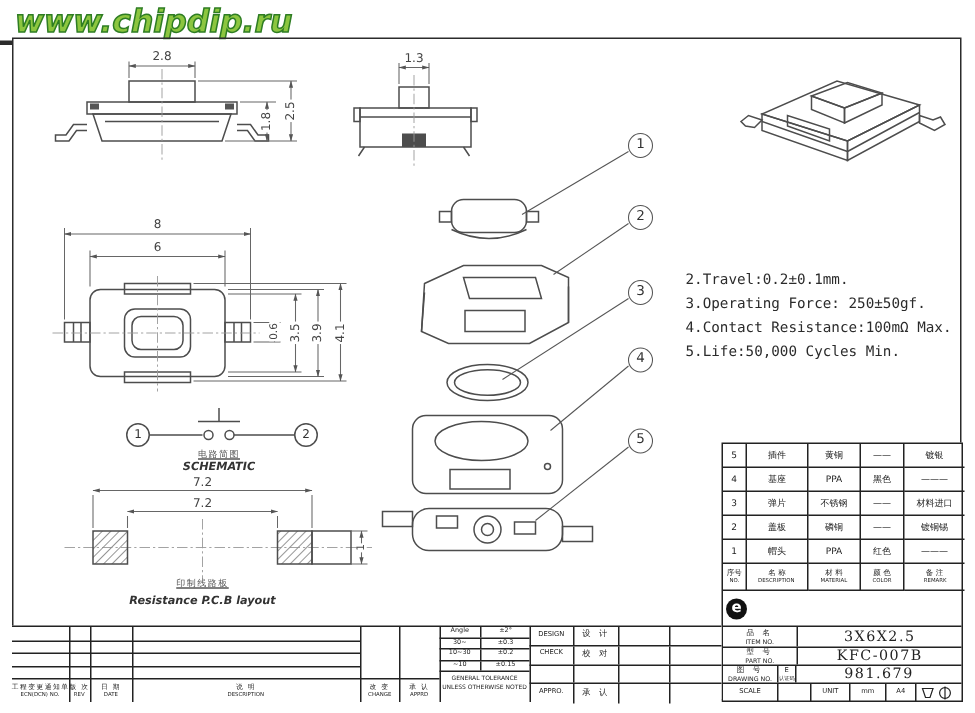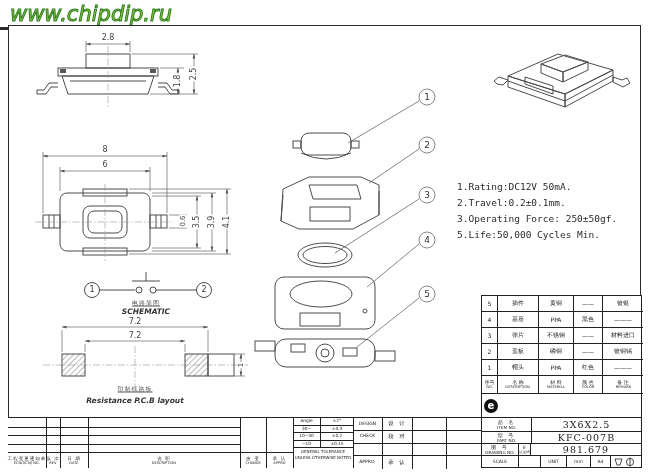--- a/index.html
+++ b/index.html
@@ -1,20 +1,20 @@
 <!DOCTYPE html>
 <html><head>
 <meta charset="utf-8">
 <style>
   html,body{margin:0;padding:0;background:#fff;}
   .sheet{position:relative;width:650px;height:475px;background:#fff;overflow:hidden;
          font-family:"DejaVu Sans",sans-serif;color:#222;}
   .frame{position:absolute;left:8px;top:25px;width:633px;height:442px;border:1px solid #2b2b2b;box-sizing:border-box;}
   .edge-mark{position:absolute;left:0;top:27px;width:8px;height:3px;background:#2b2b2b;}
-  .watermark{position:absolute;left:10px;top:2px;font-size:21px;font-weight:normal;font-style:italic;
+  .watermark{position:absolute;left:10px;top:2px;font-size:21px;font-weight:bold;font-style:italic;
              color:#8cc63f;-webkit-text-stroke:1px #2e7d23;letter-spacing:0px;}
   .view{position:absolute;}
   .view svg{position:absolute;left:0;top:0;}
   .dim{position:absolute;font-size:8px;color:#444;transform:translate(-50%,-50%);
        white-space:nowrap;background:#fff;padding:0 1px;line-height:1;}
   .dim.rot{transform:translate(-50%,-50%) rotate(-90deg);}
   .dim.sm{font-size:7px;}
   .pin{position:absolute;font-size:8px;color:#333;transform:translate(-50%,-50%);line-height:1;}
   .callout{position:absolute;font-size:9px;color:#333;transform:translate(-50%,-50%);line-height:1;}
   .draw-label-cn{position:absolute;font-size:6px;color:#555;transform:translate(-50%,-50%);
@@ -114,20 +114,39 @@
         <path d="M96,26 H162 M124,40 H148 M114,66 H162"></path>
         <line x1="142" y1="40" x2="142" y2="66" marker-start="url(#as)" marker-end="url(#ae)"></line>
         <line x1="158" y1="26" x2="158" y2="66" marker-start="url(#as)" marker-end="url(#ae)"></line>
       </g>
     </svg>
     <span class="dim" style="left:72px;top:10px">2.8</span>
     <span class="dim rot" style="left:142px;top:53px">1.8</span>
     <span class="dim rot" style="left:158px;top:46px">2.5</span>
   </div>
 
+  <div class="view" style="left:222px;top:28px;width:120px;height:100px">
+    <svg width="120" height="100">
+      <g stroke="#4d4d4d" fill="none" stroke-width="1">
+        <rect x="44" y="30" width="20" height="14"></rect>
+        <rect x="18" y="44" width="74" height="26"></rect>
+        <path d="M18,50 H92"></path>
+        <path d="M14,44 L18,44 L18,53 L14,53 Z"></path>
+        <path d="M92,44 L96,44 L96,53 L92,53 Z"></path>
+        <rect x="46" y="61" width="16" height="9" fill="#4d4d4d" stroke="none"></rect>
+        <path d="M21,70 l-4,6 M87,70 l4,6"></path>
+      </g>
+      <path d="M54,22 V84" stroke="#999" stroke-width="0.6" stroke-dasharray="7 2 1.5 2" fill="none"></path>
+      <g stroke="#666" stroke-width="0.7" fill="none">
+        <path d="M44,28 V14 M64,28 V14"></path>
+        <line x1="44" y1="17" x2="64" y2="17" marker-start="url(#as)" marker-end="url(#ae)"></line>
+      </g>
+    </svg>
+    <span class="dim" style="left:54px;top:11px">1.3</span>
+  </div>
 
   <div class="view" style="left:483px;top:24px;width:150px;height:105px">
     <svg width="150" height="105">
       <g stroke="#4d4d4d" fill="none" stroke-width="1">
         <path d="M25,52 L75,30 L130,46 L82,70 Z"></path>
         <path d="M25,52 L25,63 L82,83 L82,70 Z"></path>
         <path d="M130,46 L130,57 L82,83 L82,70 Z"></path>
         <path d="M25,57 L82,77 M130,51 L82,77"></path>
         <path d="M58,40 L82,31 L105,38 L80,48 Z"></path>
         <path d="M58,40 L58,49 L80,58 L80,48 Z"></path>
@@ -268,23 +287,23 @@
       </g>
     </svg>
     <span class="callout" style="left:174px;top:14px">1</span>
     <span class="callout" style="left:174px;top:62px">2</span>
     <span class="callout" style="left:174px;top:112px">3</span>
     <span class="callout" style="left:174px;top:157px">4</span>
     <span class="callout" style="left:174px;top:211px">5</span>
   </div>
 
   <div class="specs">
-    <div>1.Rating:DC12V 50mA.</div>
     <div>2.Travel:0.2±0.1mm.</div>
     <div>3.Operating Force: 250±50gf.</div>
+    <div>4.Contact Resistance:100mΩ Max.</div>
     <div>5.Life:50,000 Cycles Min.</div>
   </div>
 
   <div class="rb">
 
     <div class="pt">
       <div>5</div>
       <div>插件</div>
       <div>黄铜</div>
       <div>——</div>

